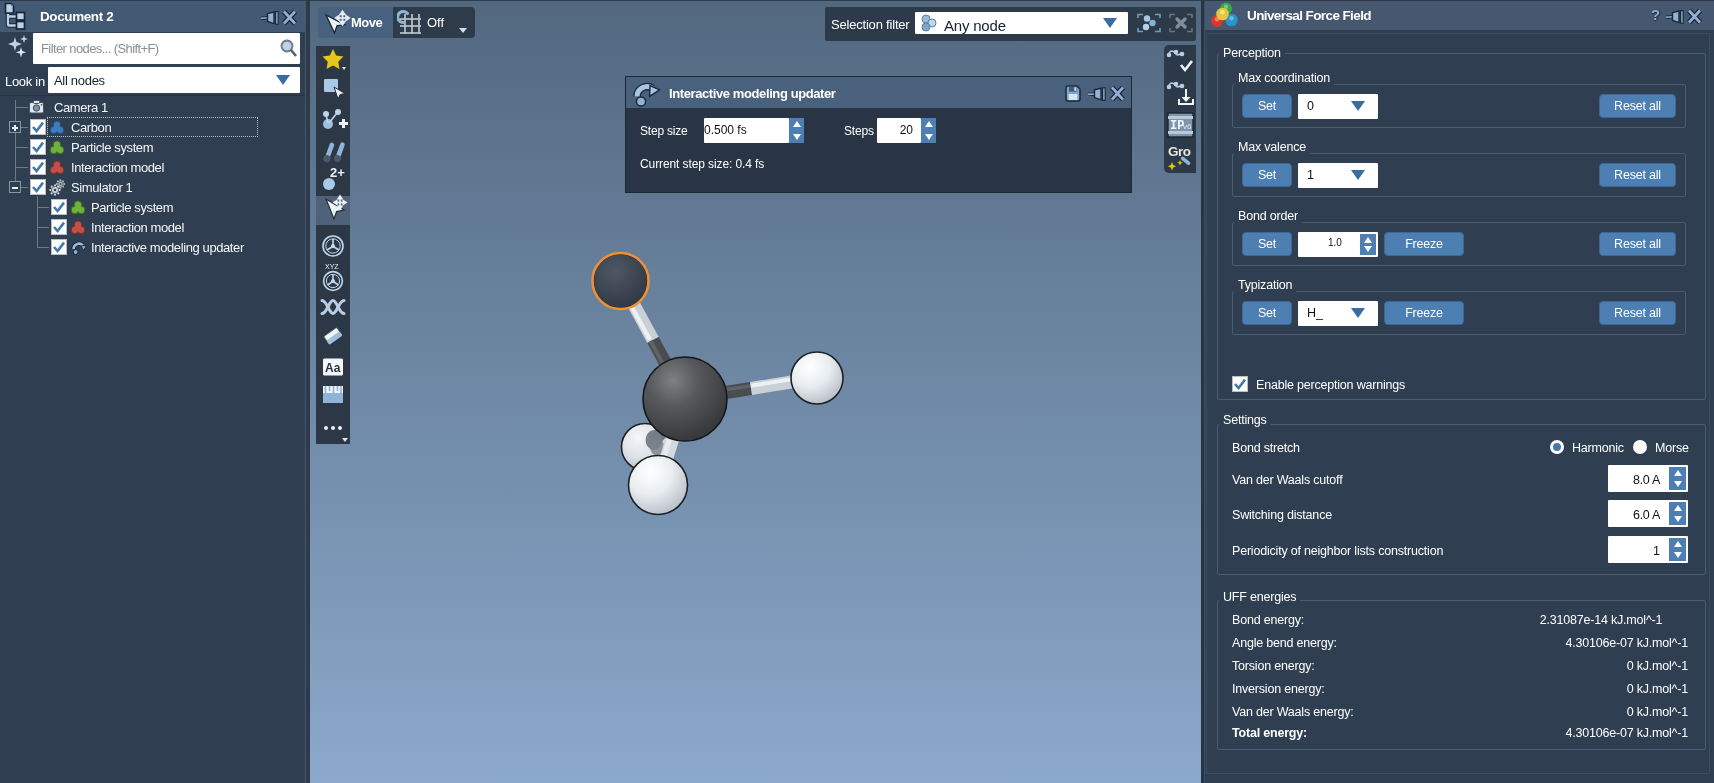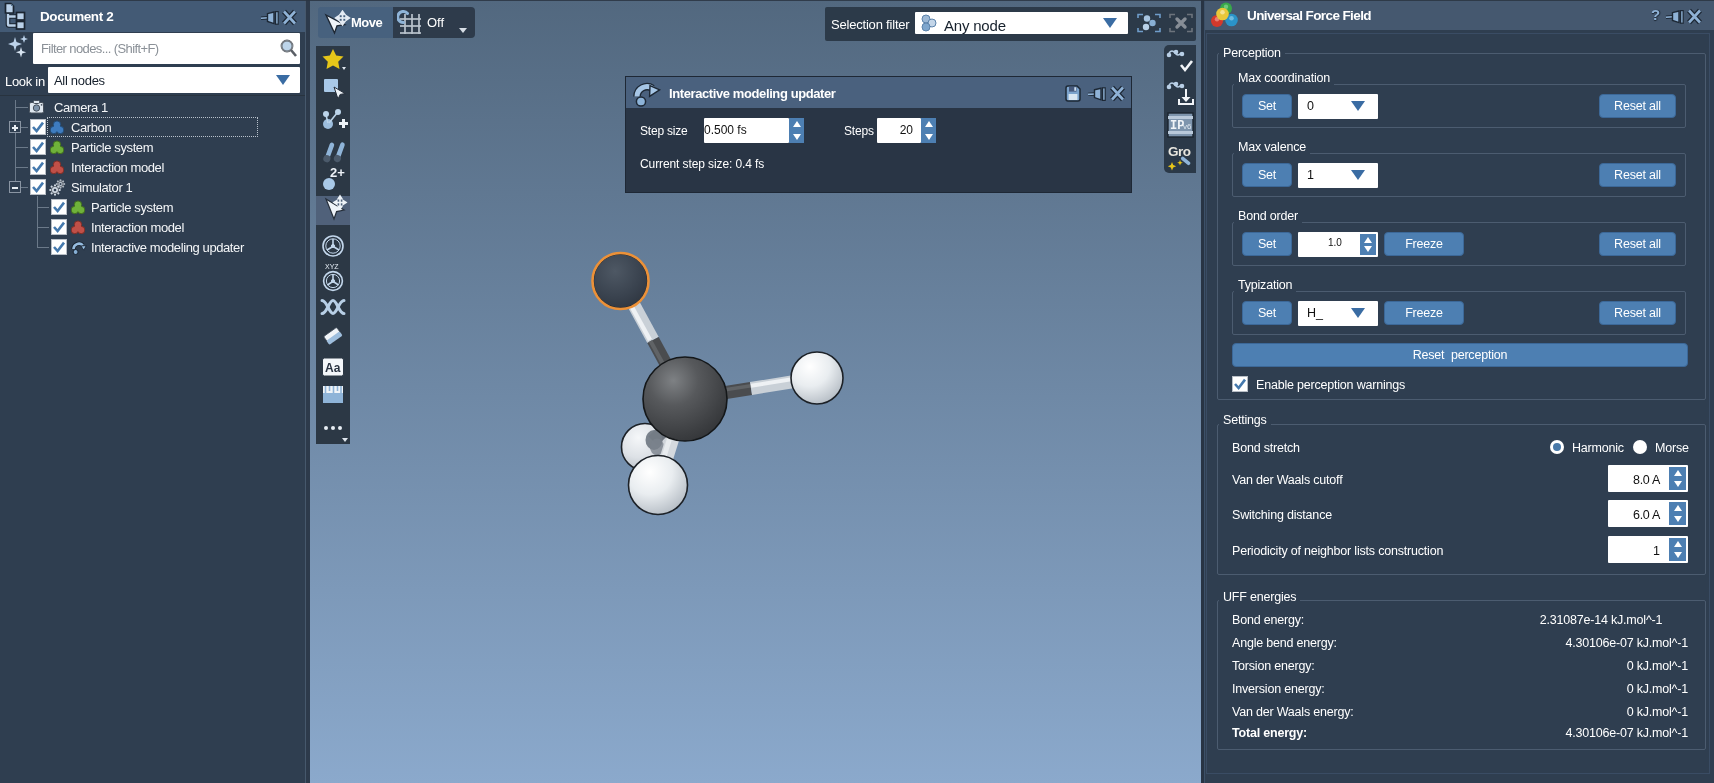--- a/index.html
+++ b/index.html
@@ -544,21 +544,20 @@
 
   <div class="grp" style="left:29px;top:291px;width:454px;height:44px"></div>
   <div class="glabel" style="left:31px;top:278px">Typization</div>
   <div class="btn" style="left:39px;top:301px;width:50px;height:24px">Set</div>
   <div class="white" style="left:95px;top:301px;width:80px;height:25px"></div>
   <div class="abs" style="left:104px;top:306px;font-size:12.5px;color:#111">H_</div>
   <div class="combo-tri" style="left:148px;top:308px"></div>
   <div class="btn" style="left:181px;top:301px;width:80px;height:24px">Freeze</div>
   <div class="btn" style="left:396px;top:301px;width:77px;height:24px">Reset all</div>
 
-  <div class="btn" style="left:29px;top:343px;width:456px;height:24px;background:#4d7fb2">Reset&nbsp;&nbsp;perception</div>
   <svg class="abs" style="left:29px;top:376px" width="16" height="16" viewBox="0 0 16 16">
       <rect x="0.5" y="0.5" width="15" height="15" fill="#fff" stroke="#b8bec6"></rect>
       <path d="M3 8 l3.6 4 L13 3.6" fill="none" stroke="#4579ad" stroke-width="2.6"></path>
     </svg>
   <div class="row-label" style="left:53px;top:378px">Enable perception warnings</div>
 
   <div class="grp" style="left:14px;top:424px;width:489px;height:151px;border-color:#4c5c70"></div>
   <div class="glabel" style="left:16px;top:413px">Settings</div>
 
   <div class="row-label" style="left:29px;top:441px">Bond stretch</div>

